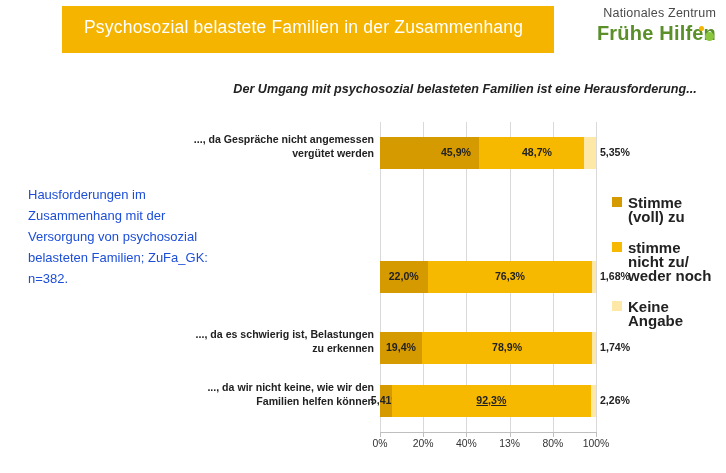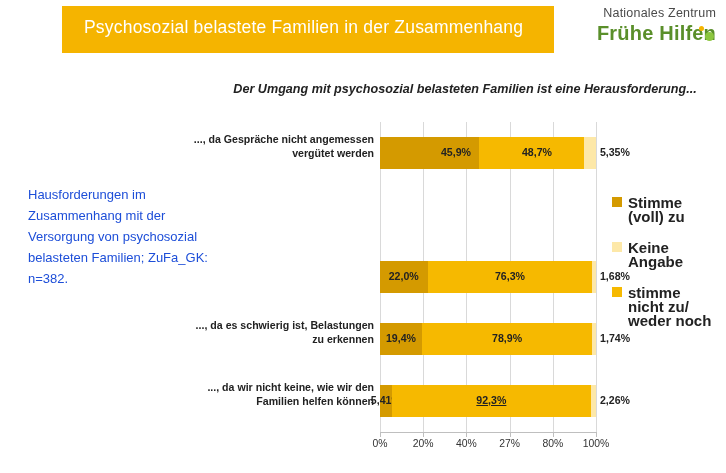--- a/index.html
+++ b/index.html
@@ -270,21 +270,21 @@
       <div class="gridline" style="left: 172.8px;"></div>
       <div class="gridline" style="left: 216px;"></div>
       <div class="axis-line"></div>
       <div class="tick" style="left: 0px;"></div>
       <div class="xtick-label" style="left: 0px;">0%</div>
       <div class="tick" style="left: 43.2px;"></div>
       <div class="xtick-label" style="left: 43.2px;">20%</div>
       <div class="tick" style="left: 86.4px;"></div>
       <div class="xtick-label" style="left: 86.4px;">40%</div>
       <div class="tick" style="left: 129.6px;"></div>
-      <div class="xtick-label" style="left: 129.6px;">27%</div>
+      <div class="xtick-label" style="left: 129.6px;">13%</div>
       <div class="tick" style="left: 172.8px;"></div>
       <div class="xtick-label" style="left: 172.8px;">80%</div>
       <div class="tick" style="left: 216px;"></div>
       <div class="xtick-label" style="left: 216px;">100%</div>
       <div class="row" style="top: 15px;">
         <div class="row-label" style="top: -4px;">..., da Gespräche nicht angemessen vergütet werden</div>
         <div class="seg seg-a" style="left: 0px; width: 99.144px; background: rgb(212, 154, 0);"></div>
         <div class="seg-label" style="left: 60px; transform: translateX(-50%); margin-left: 16px;">45,9%</div>
         <div class="seg seg-b" style="left: 99.144px; width: 105.192px; background: rgb(246, 185, 0);"></div>
         <div class="seg-label" style="left: 157px; transform: translateX(-50%);">48,7%</div>
@@ -292,21 +292,21 @@
         <div class="seg-label-out" style="left: 219.892px;">5,35%</div>
       </div>
       <div class="row" style="top: 139px;">
         <div class="seg seg-a" style="left: 0px; width: 47.52px; background: rgb(212, 154, 0);"></div>
         <div class="seg-label" style="left: 23.76px; transform: translateX(-50%);">22,0%</div>
         <div class="seg seg-b" style="left: 47.52px; width: 164.808px; background: rgb(246, 185, 0);"></div>
         <div class="seg-label" style="left: 129.924px; transform: translateX(-50%);">76,3%</div>
         <div class="seg seg-c" style="left: 212.328px; width: 3.6288px; background: rgb(253, 232, 168);"></div>
         <div class="seg-label-out" style="left: 219.957px;">1,68%</div>
       </div>
-      <div class="row" style="top: 201px;">
+      <div class="row" style="top: 210px;">
         <div class="row-label" style="top: -4px;">..., da es schwierig ist, Belastungen zu erkennen</div>
         <div class="seg seg-a" style="left: 0px; width: 41.904px; background: rgb(212, 154, 0);"></div>
         <div class="seg-label" style="left: 20.952px; transform: translateX(-50%);">19,4%</div>
         <div class="seg seg-b" style="left: 41.904px; width: 170.424px; background: rgb(246, 185, 0);"></div>
         <div class="seg-label" style="left: 127.116px; transform: translateX(-50%);">78,9%</div>
         <div class="seg seg-c" style="left: 212.328px; width: 3.7584px; background: rgb(253, 232, 168);"></div>
         <div class="seg-label-out" style="left: 220.086px;">1,74%</div>
       </div>
       <div class="row" style="top: 263px;">
         <div class="row-label" style="top: -4px;">..., da wir nicht keine, wie wir den Familien helfen können</div>
@@ -315,17 +315,17 @@
         <div class="seg seg-b" style="left: 11.6856px; width: 199.368px; background: rgb(246, 185, 0);"></div>
         <div class="seg-label" style="left: 111.37px; transform: translateX(-50%); text-decoration: underline;">92,3%</div>
         <div class="seg seg-c" style="left: 211.054px; width: 4.8816px; background: rgb(253, 232, 168);"></div>
         <div class="seg-label-out" style="left: 219.935px;">2,26%</div>
       </div>
     </div>
 </div>
 
 <div class="legend">
     <div class="legend-item"><span class="legend-swatch" style="background: rgb(212, 154, 0);"></span><span>Stimme (voll) zu</span></div>
+    <div class="legend-item"><span class="legend-swatch" style="background: rgb(246, 185, 0);"></span><span>stimme nicht zu/ weder noch</span></div>
     <div class="legend-item"><span class="legend-swatch" style="background: rgb(253, 232, 168);"></span><span>Keine Angabe</span></div>
-    <div class="legend-item"><span class="legend-swatch" style="background: rgb(246, 185, 0);"></span><span>stimme nicht zu/ weder noch</span></div>
   </div>
 
 <div class="bottom-rule"></div>
 
 </body></html>

